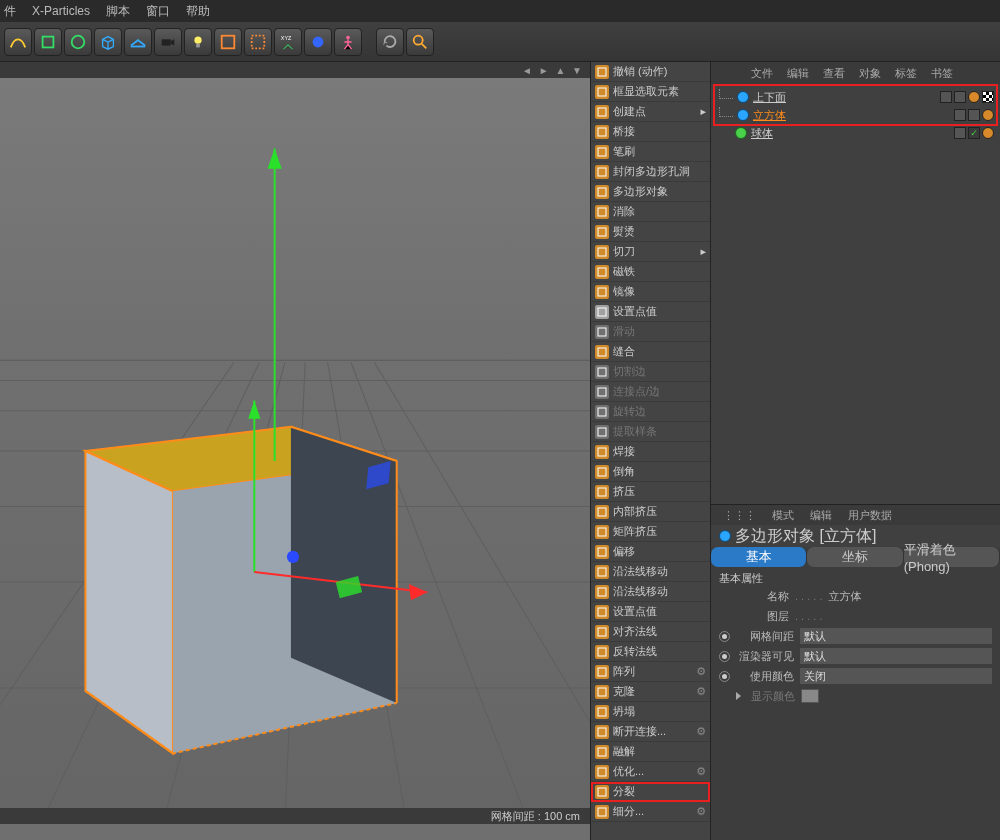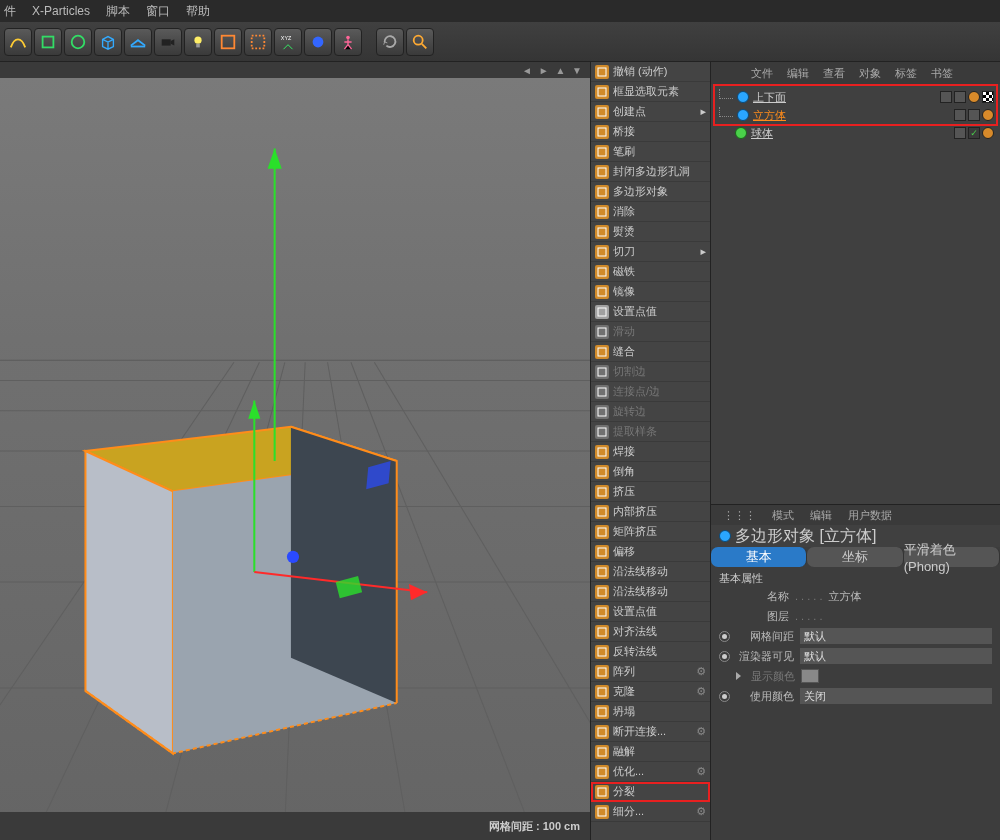--- a/index.html
+++ b/index.html
@@ -6,21 +6,21 @@
   html, body { width: 1000px; height: 840px; background: #4a4a4a; color: #ccc; font-size: 12px; overflow: hidden; }
   .menubar { height: 22px; background: #2a2a2a; display: flex; align-items: center; padding-left: 4px; gap: 16px; color: #bbb; }
   .menubar span { cursor: default; }
   .toolbar { height: 40px; background: linear-gradient(#404040,#353535); display: flex; align-items: center; padding-left: 4px; gap: 2px; border-bottom: 1px solid #222; }
   .tool-btn { width: 28px; height: 28px; border-radius: 4px; background: linear-gradient(#5a5a5a,#3a3a3a); display: flex; align-items: center; justify-content: center; border: 1px solid #222; }
   .tool-btn svg { width: 18px; height: 18px; }
   .main { display: flex; height: calc(840px - 22px - 40px); }
   .viewport { flex: 1; position: relative; background: #6f6f6f; }
   .viewport-top { height: 16px; background: #3a3a3a; display: flex; justify-content: flex-end; padding-right: 6px; align-items: center; color: #999; font-size: 10px; letter-spacing: 2px; }
   .viewport-canvas { position: absolute; top: 16px; left: 0; right: 0; bottom: 16px; overflow: hidden; }
-  .viewport-bottom { position: absolute; bottom: 0; left: 0; right: 0; height: 28px; background: #3a3a3a; display: flex; justify-content: flex-end; align-items: center; padding-right: 10px; color: #ccc; font-size: 11px; font-weight: bold; }
+  .viewport-bottom { position: absolute; bottom: 16px; left: 0; right: 0; height: 16px; background: #3a3a3a; display: flex; justify-content: flex-end; align-items: center; padding-right: 10px; color: #ccc; font-size: 11px; }
   .context-panel { width: 120px; background: #444; border-left: 1px solid #222; overflow-y: hidden; }
   .ctx-item { height: 20px; display: flex; align-items: center; padding-left: 4px; gap: 4px; color: #ccc; font-size: 11px; border-bottom: 1px solid #3a3a3a; position: relative; }
   .ctx-item.disabled { color: #777; }
   .ctx-item.highlight { outline: 2px solid #e82020; outline-offset: -2px; text-align: center; }
   .ctx-icon { width: 14px; height: 14px; border-radius: 2px; display: flex; align-items: center; justify-content: center; }
   .ctx-gear { position: absolute; right: 4px; top: 3px; color: #888; font-size: 11px; }
   .right-col { width: 290px; background: #3d3d3d; display: flex; flex-direction: column; border-left: 1px solid #222; }
   .obj-header { height: 22px; background: #3a3a3a; display: flex; align-items: center; padding-left: 40px; gap: 14px; color: #aaa; font-size: 11px; }
   .obj-list { flex: 0 0 auto; background: #404040; padding: 4px 6px 0 6px; position: relative; height: 420px; }
   .obj-row { height: 18px; display: flex; align-items: center; gap: 4px; color: #ccc; font-size: 11px; }
@@ -600,26 +600,26 @@
           <span class="radio on"></span>
           <span class="attr-label" style="width:58px">网格间距</span>
           <div class="attr-field">默认</div>
         </div>
         <div class="attr-row">
           <span class="radio on"></span>
           <span class="attr-label" style="width:58px">渲染器可见</span>
           <div class="attr-field">默认</div>
         </div>
         <div class="attr-row">
+          <span class="radio on"></span>
+          <span class="attr-label" style="width:58px">使用颜色</span>
+          <div class="attr-field">关闭</div>
+        </div>
+        <div class="attr-row">
           <span style="width:11px"></span>
           <span class="chevron-r"></span>
           <span class="attr-label" style="width:48px;color:#777">显示颜色</span>
           <div style="width:18px;height:14px;background:#888;border:1px solid #555"></div>
         </div>
-        <div class="attr-row">
-          <span class="radio on"></span>
-          <span class="attr-label" style="width:58px">使用颜色</span>
-          <div class="attr-field">关闭</div>
-        </div>
       </div>
     </div>
   </div>
 </div>
 
 </body></html>

